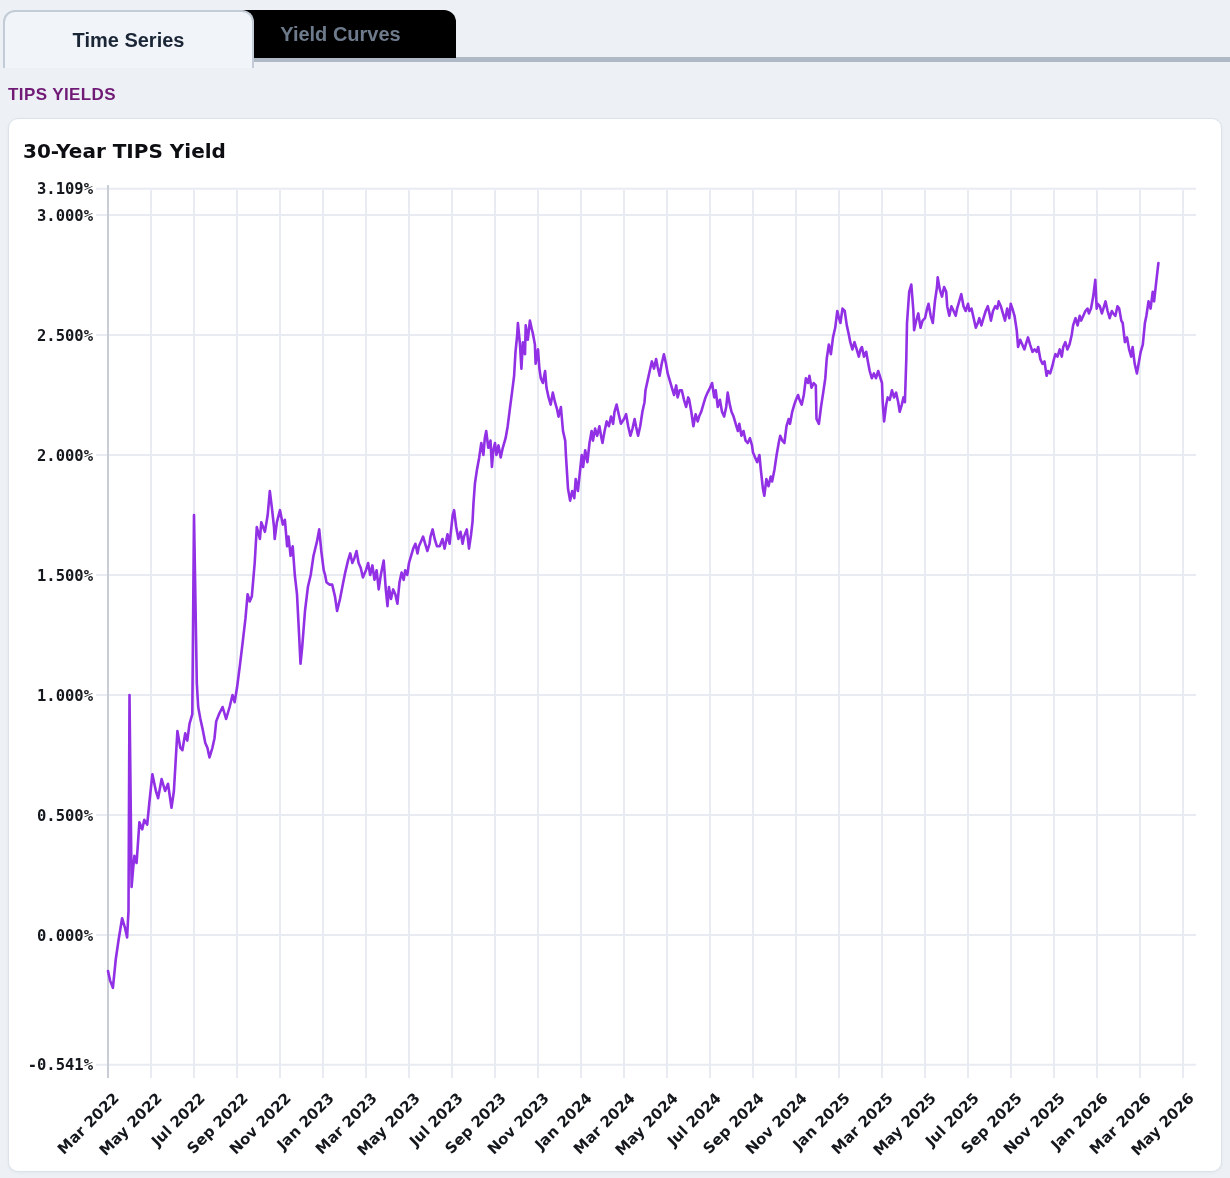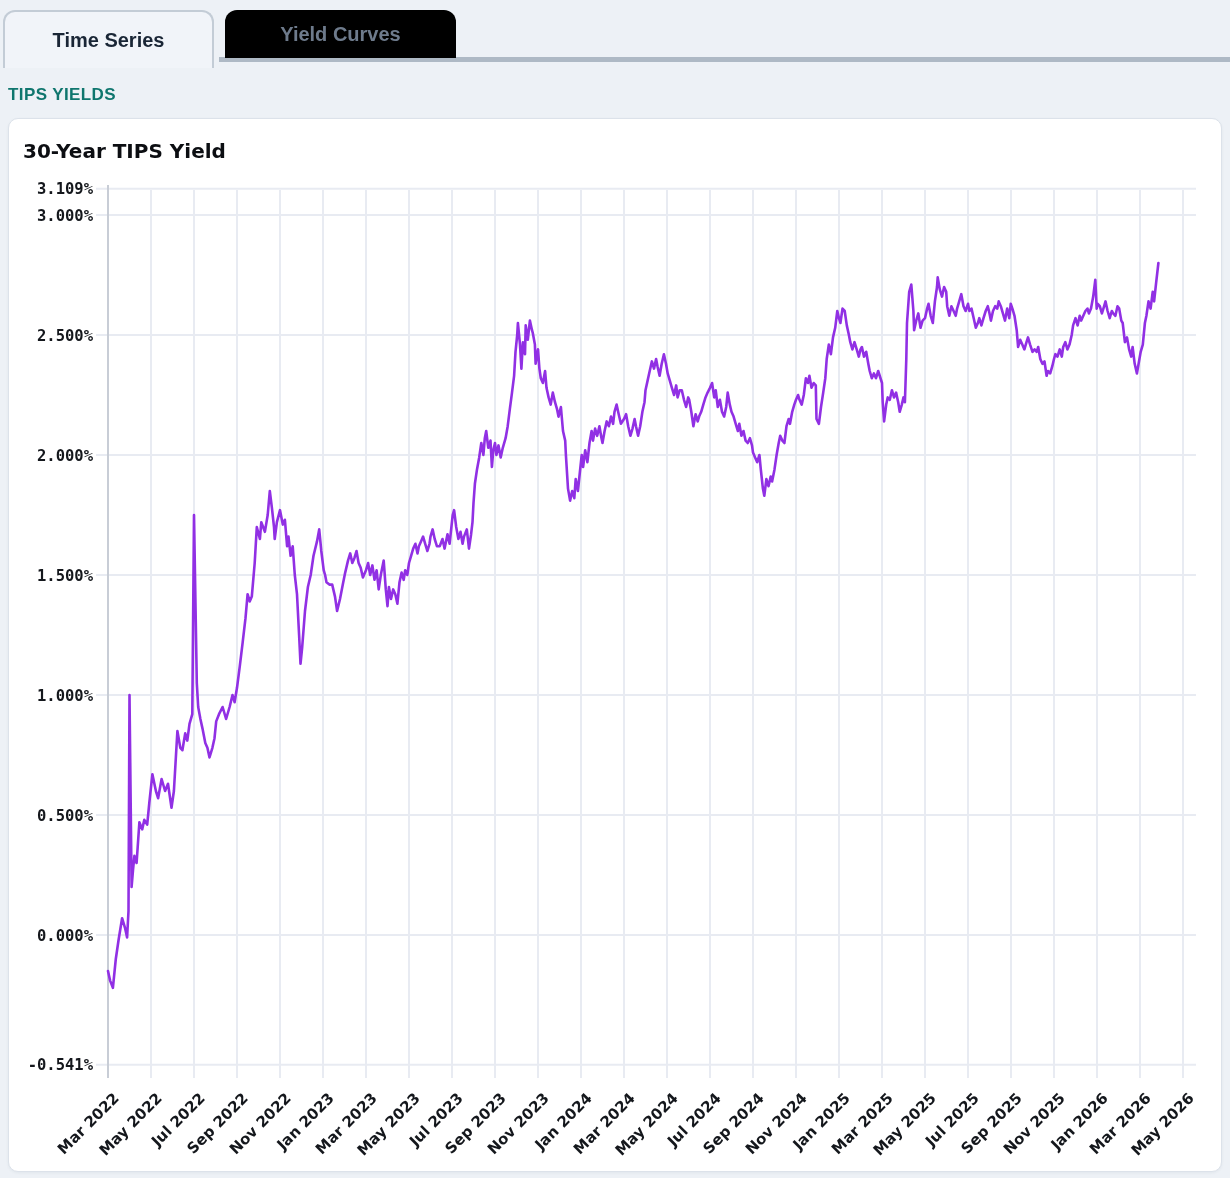--- a/index.html
+++ b/index.html
@@ -15,32 +15,32 @@
     position:absolute; left:219px; top:57px; right:0; height:5px;
     background:#aeb9c5; z-index:0;
   }
   .tab {
     position:absolute; top:10px; box-sizing:border-box;
     display:flex; align-items:center; justify-content:center;
     border-top-left-radius:12px; border-top-right-radius:12px;
     font-weight:bold; font-size:20px; cursor:pointer;
   }
   .tab-active {
-    left:3px; width:211px; height:58px;
+    left:3px; width:251px; height:58px;
     background:#f1f4f9;
     border:2px solid #c3ccd6; border-bottom:none;
     color:#1a2636; z-index:2;
   }
   .tab-inactive {
     left:225px; width:231px; height:48px;
     background:#000000; color:#6e7b8c; z-index:1;
   }
   .section-title {
     position:absolute; left:8px; top:85px;
-    font-size:17px; font-weight:bold; color:#0f766e;
+    font-size:17px; font-weight:bold; color:#701a75;
     letter-spacing:0.4px;
   }
   .card {
     position:absolute; left:8px; top:118px;
     width:1214px; height:1054px; box-sizing:border-box;
     background:#ffffff;
     border:1px solid #dce2ea; border-radius:10px;
     box-shadow:0 1px 3px rgba(40,60,90,0.06);
   }
   .chart-title {

